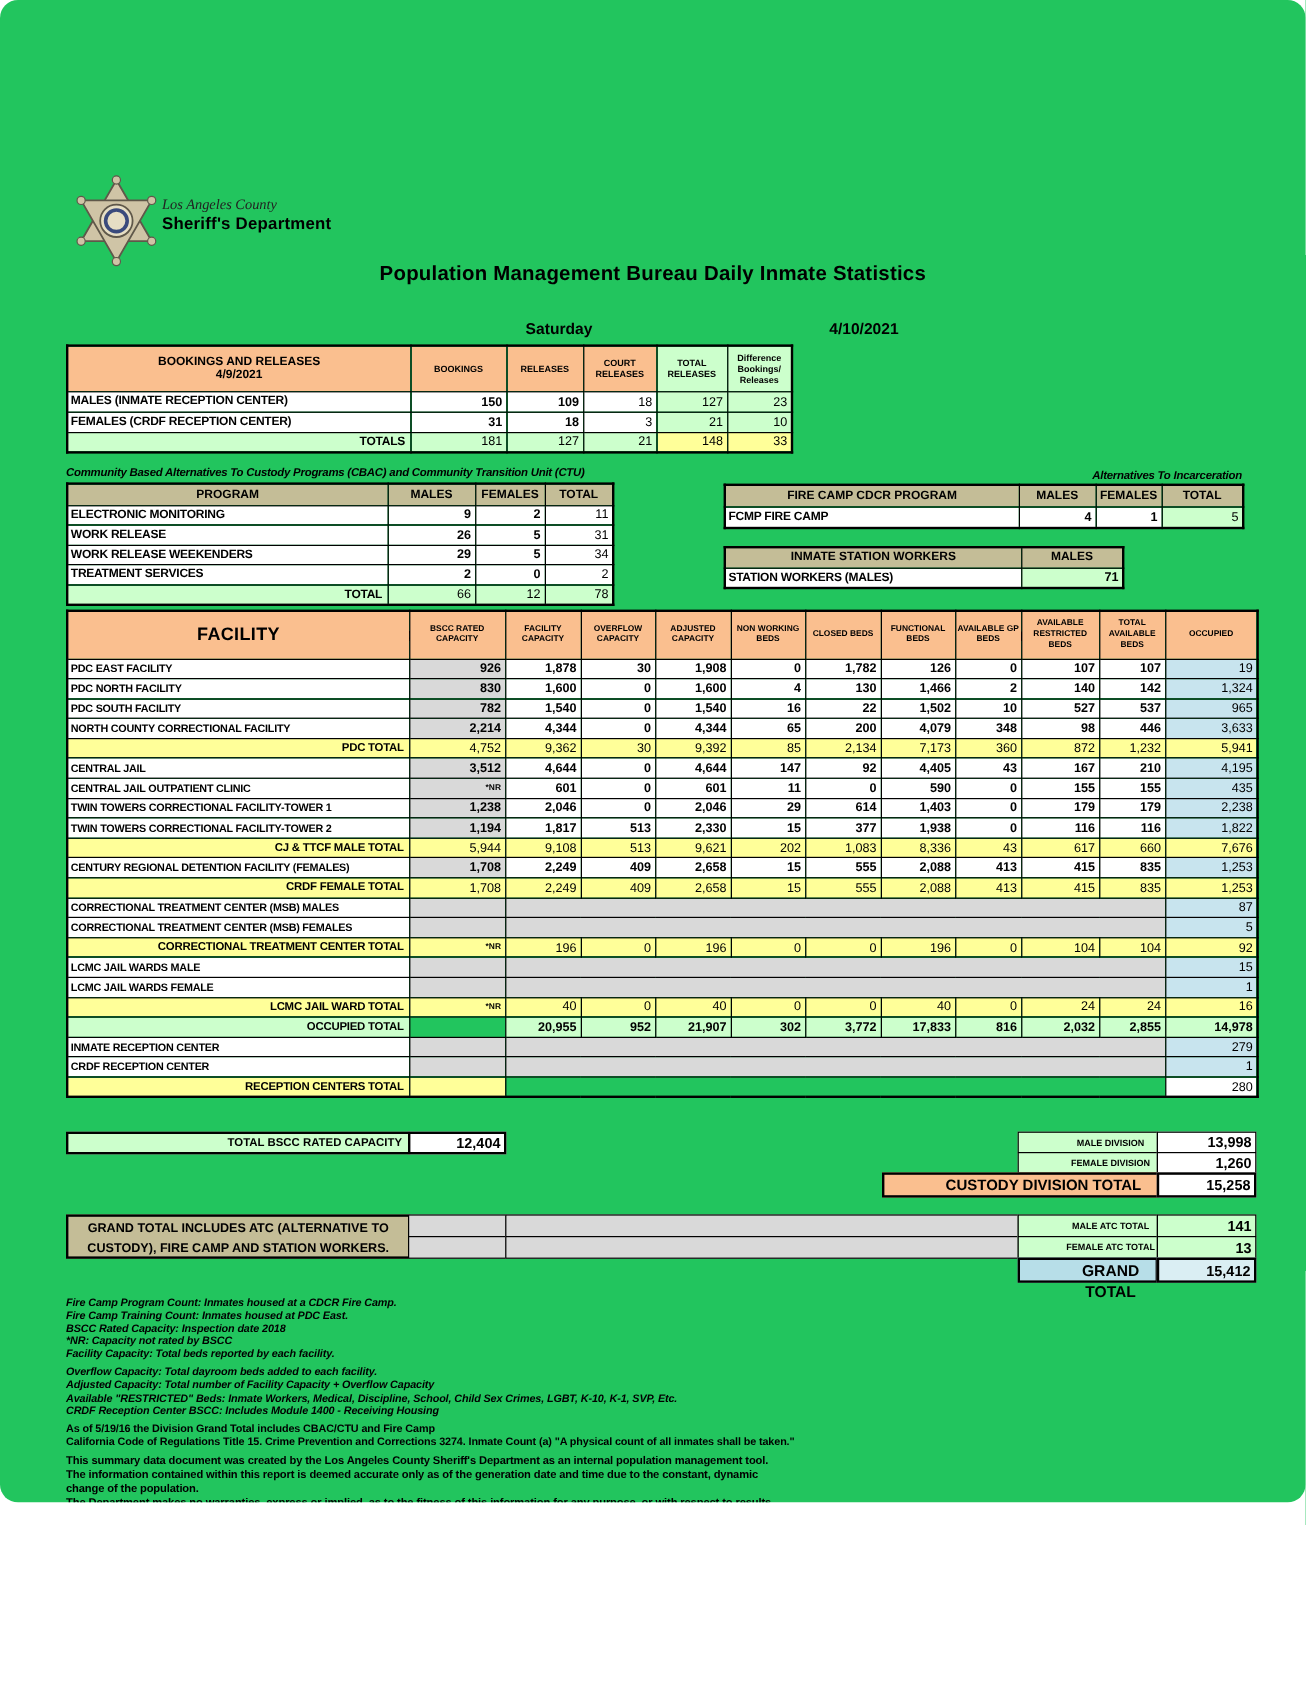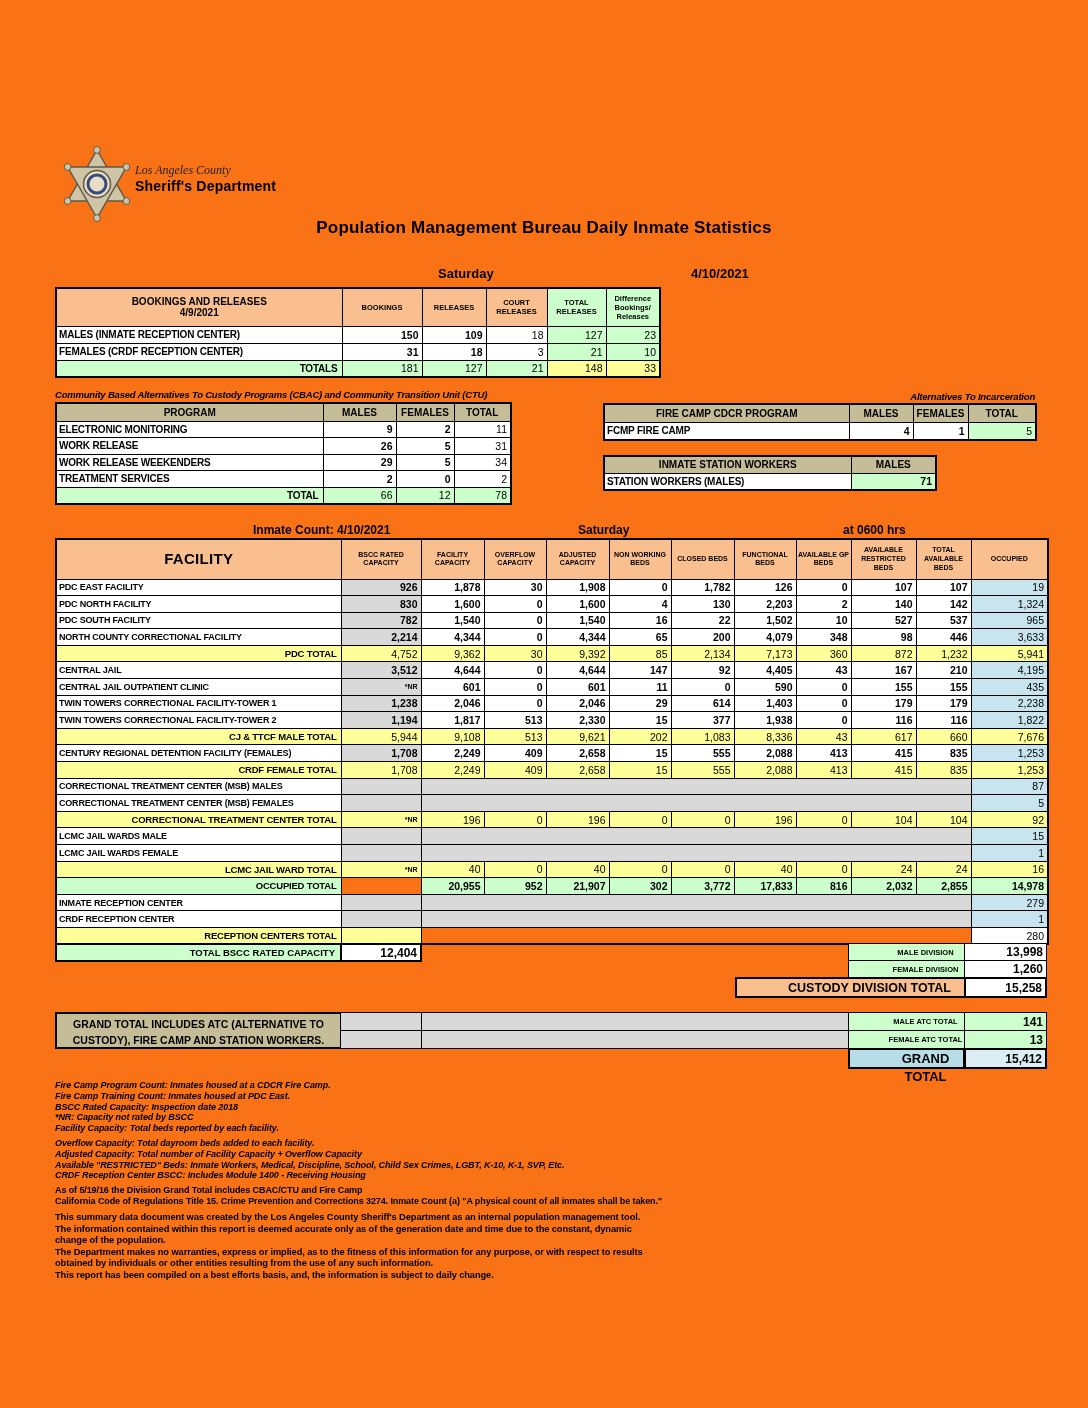--- a/index.html
+++ b/index.html
@@ -1,21 +1,21 @@
 <!DOCTYPE html>
 <html style="--orange: #FABF8F; --tan: #C4BD97; --green: #CCFFCC; --yellow: #FFFF99; --blue: #C8E4EE; --bluemed: #B7DEE8; --bluelight: #DAEEF3; --gray: #D9D9D9;"><head>
 <meta charset="utf-8">
 <style>
   :root{
     --orange:#FABF8F; --tan:#C4BD97; --green:#CCFFCC; --yellow:#FFFF99;
     --blue:#C8E4EE; --bluemed:#B7DEE8; --bluelight:#DAEEF3; --gray:#D9D9D9;
   }
   *{box-sizing:border-box; margin:0; padding:0;}
   body{background:#fff; font-family:"Liberation Sans",sans-serif;}
-  .page{position:relative; width:1088px; height:1408px; background:#f97316; overflow:hidden;}
+  .page{position:relative; width:1088px; height:1252px; background:#22c55e; overflow:hidden;border-radius:15px;}
   .abs{position:absolute;}
 
   
   .logo-text{position:absolute; left:135px; top:163px;}
   .county{font-family:"Liberation Serif",serif; font-style:italic; font-size:12px; color:#222;}
   .dept{font-size:14px; font-weight:bold; letter-spacing:.2px;}
 
   .doc-title{position:absolute; left:0; top:218px; width:1088px; text-align:center;
     font-size:17px; font-weight:bold; letter-spacing:.2px;}
 
@@ -220,21 +220,21 @@
           <td class="rl md">STATION WORKERS (MALES)</td>
           <td class="num b bg-g">71</td>
         </tr>
       </tbody>
     </table>
 
   <span class="abs daytag" style="left:253px; top:523px; font-size:12px;">Inmate Count:  4/10/2021</span>
   <span class="abs daytag" style="left:578px; top:523px; font-size:12px;">Saturday</span>
   <span class="abs daytag" style="left:843px; top:523px; font-size:12px;">at 0600 hrs</span>
 
-  <table id="facility-table" style="left:55px; top:538px; width:992px;">
+  <table id="facility-table" style="left:55px; top:508px; width:992px;">
       <colgroup>
         <col style="width: 285px;">
         <col style="width: 80px;">
         <col style="width: 63px;">
         <col style="width: 62px;">
         <col style="width: 63px;">
         <col style="width: 62px;">
         <col style="width: 63px;">
         <col style="width: 62px;">
         <col style="width: 55px;">
@@ -272,21 +272,21 @@
           <td class="num bg-bl">19</td>
         </tr>
         <tr style="height: 16.6px;">
           <td class="rl">PDC NORTH FACILITY</td>
           <td class="num b bg-gy">830</td>
           <td class="num b">1,600</td>
           <td class="num b">0</td>
           <td class="num b">1,600</td>
           <td class="num b">4</td>
           <td class="num b">130</td>
-          <td class="num b">2,203</td>
+          <td class="num b">1,466</td>
           <td class="num b">2</td>
           <td class="num b">140</td>
           <td class="num b">142</td>
           <td class="num bg-bl">1,324</td>
         </tr>
         <tr style="height: 16.6px;">
           <td class="rl">PDC SOUTH FACILITY</td>
           <td class="num b bg-gy">782</td>
           <td class="num b">1,540</td>
           <td class="num b">0</td>

